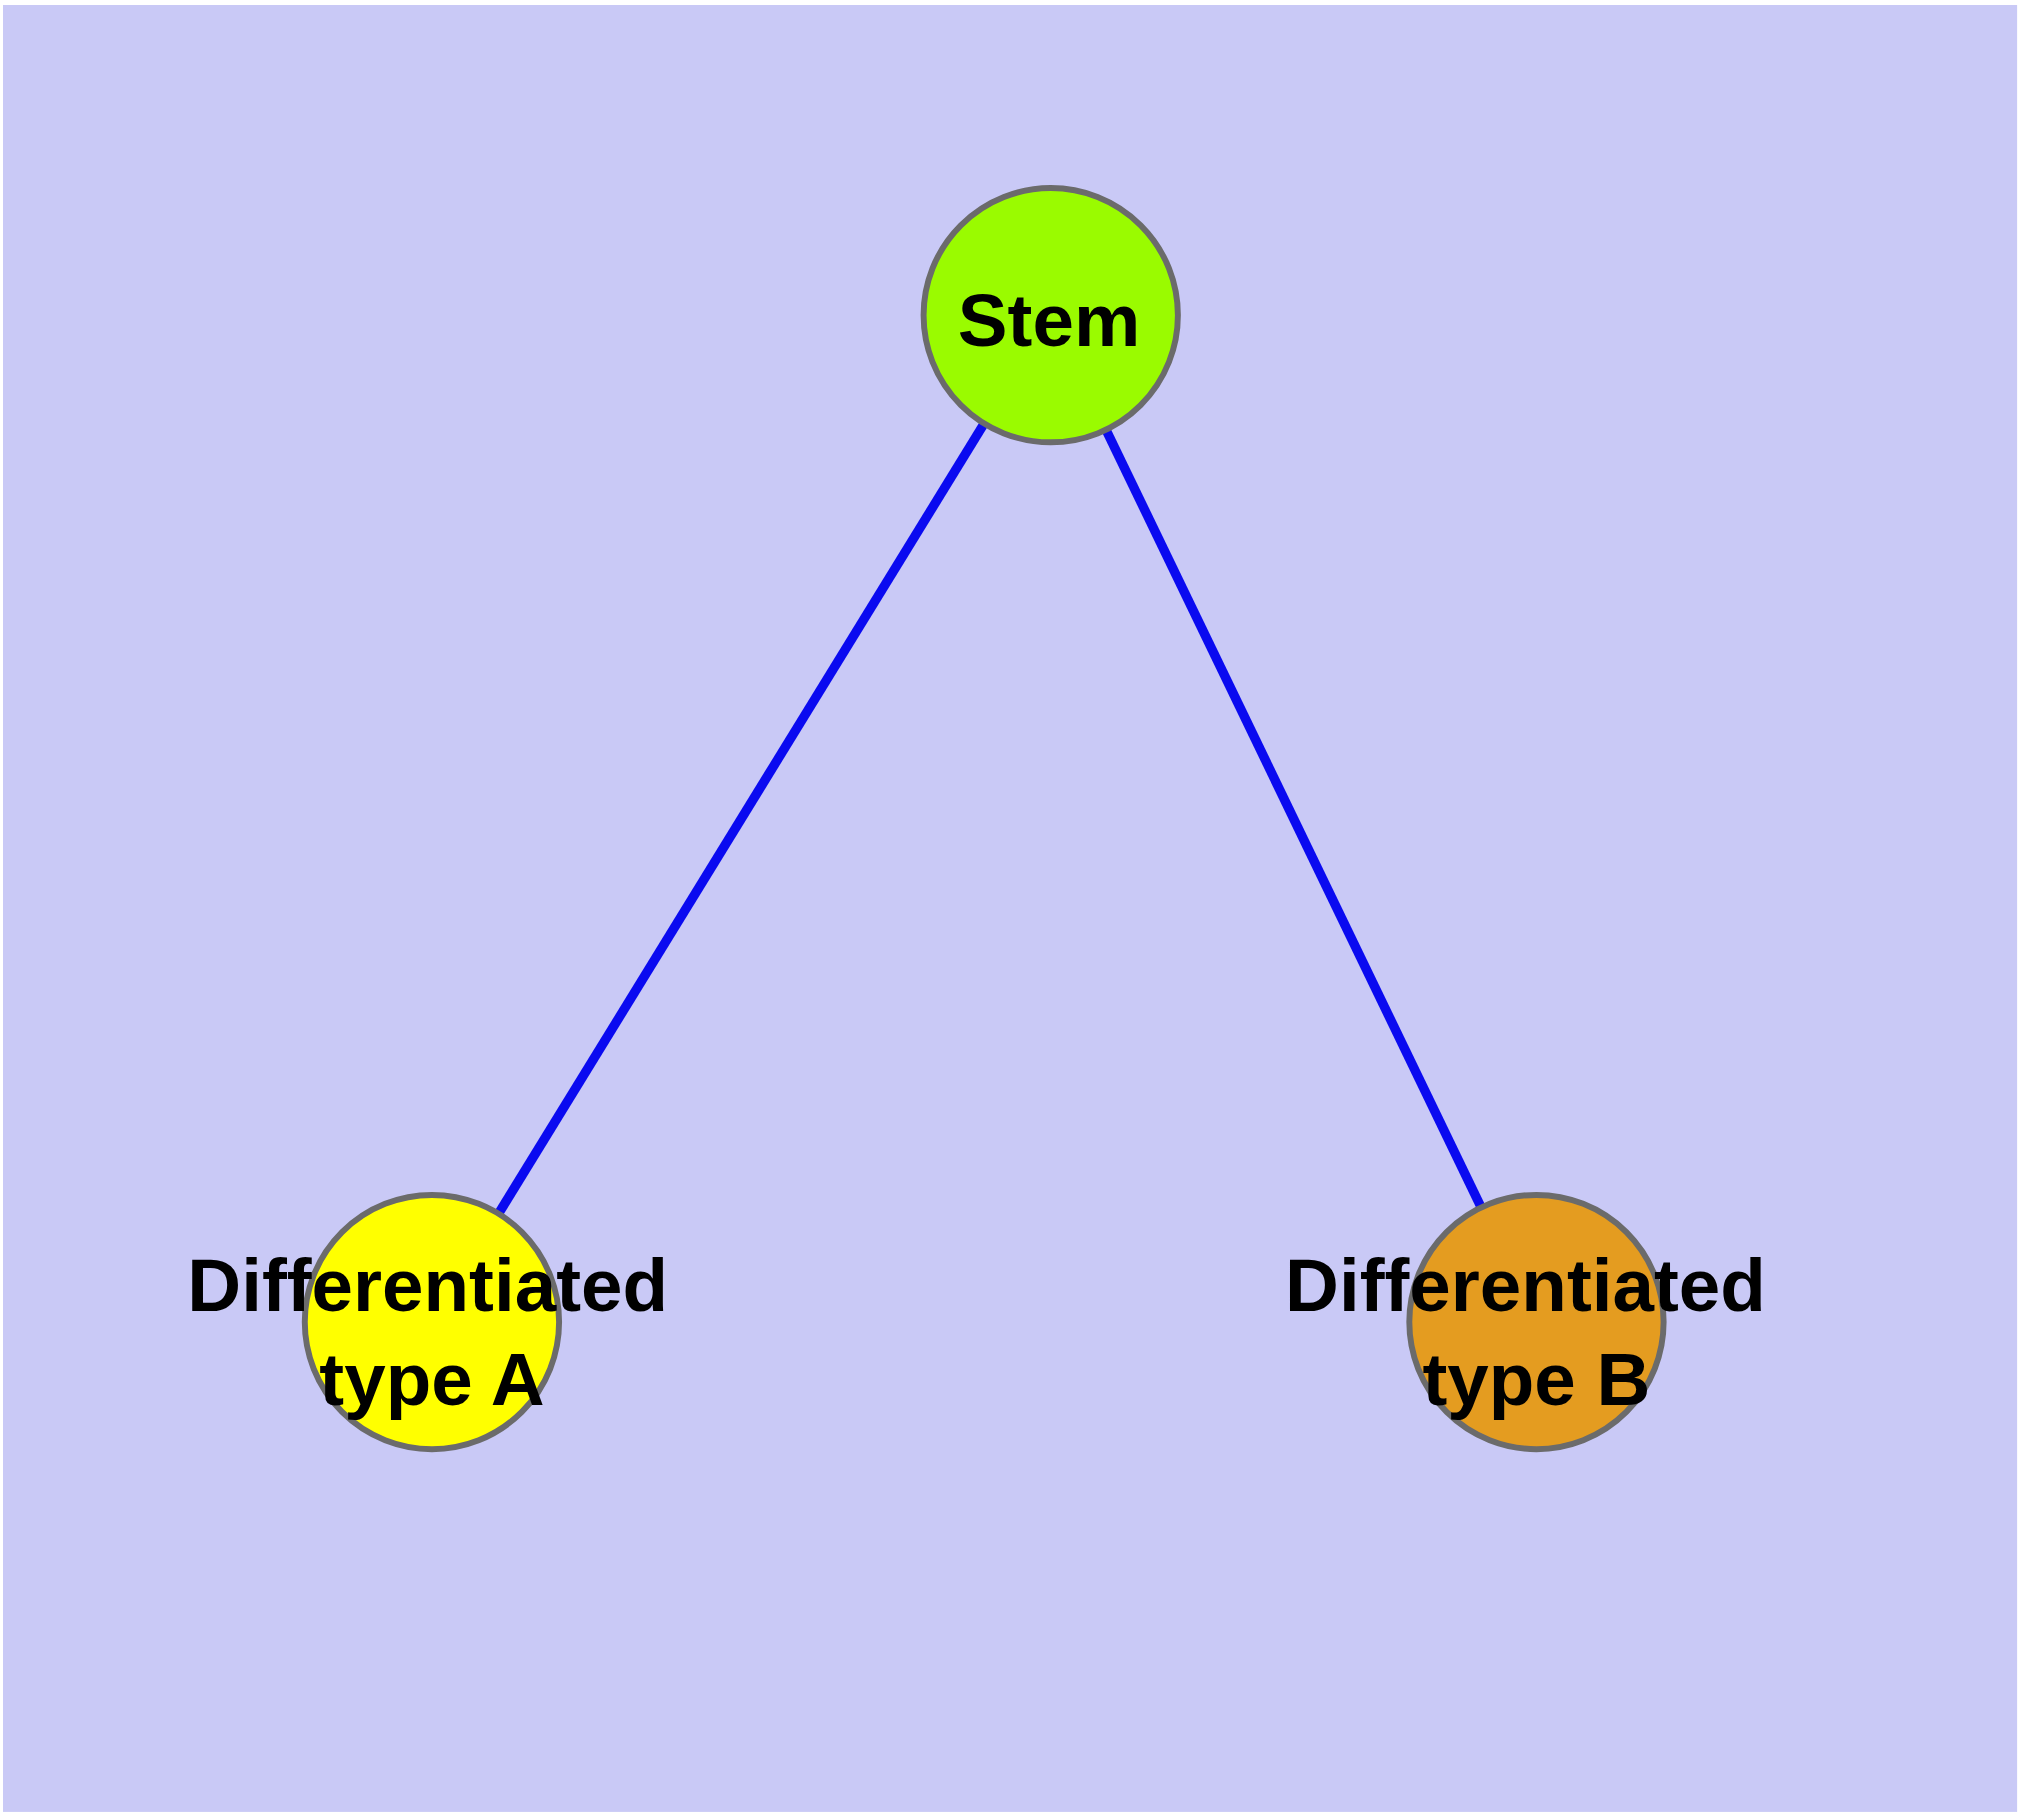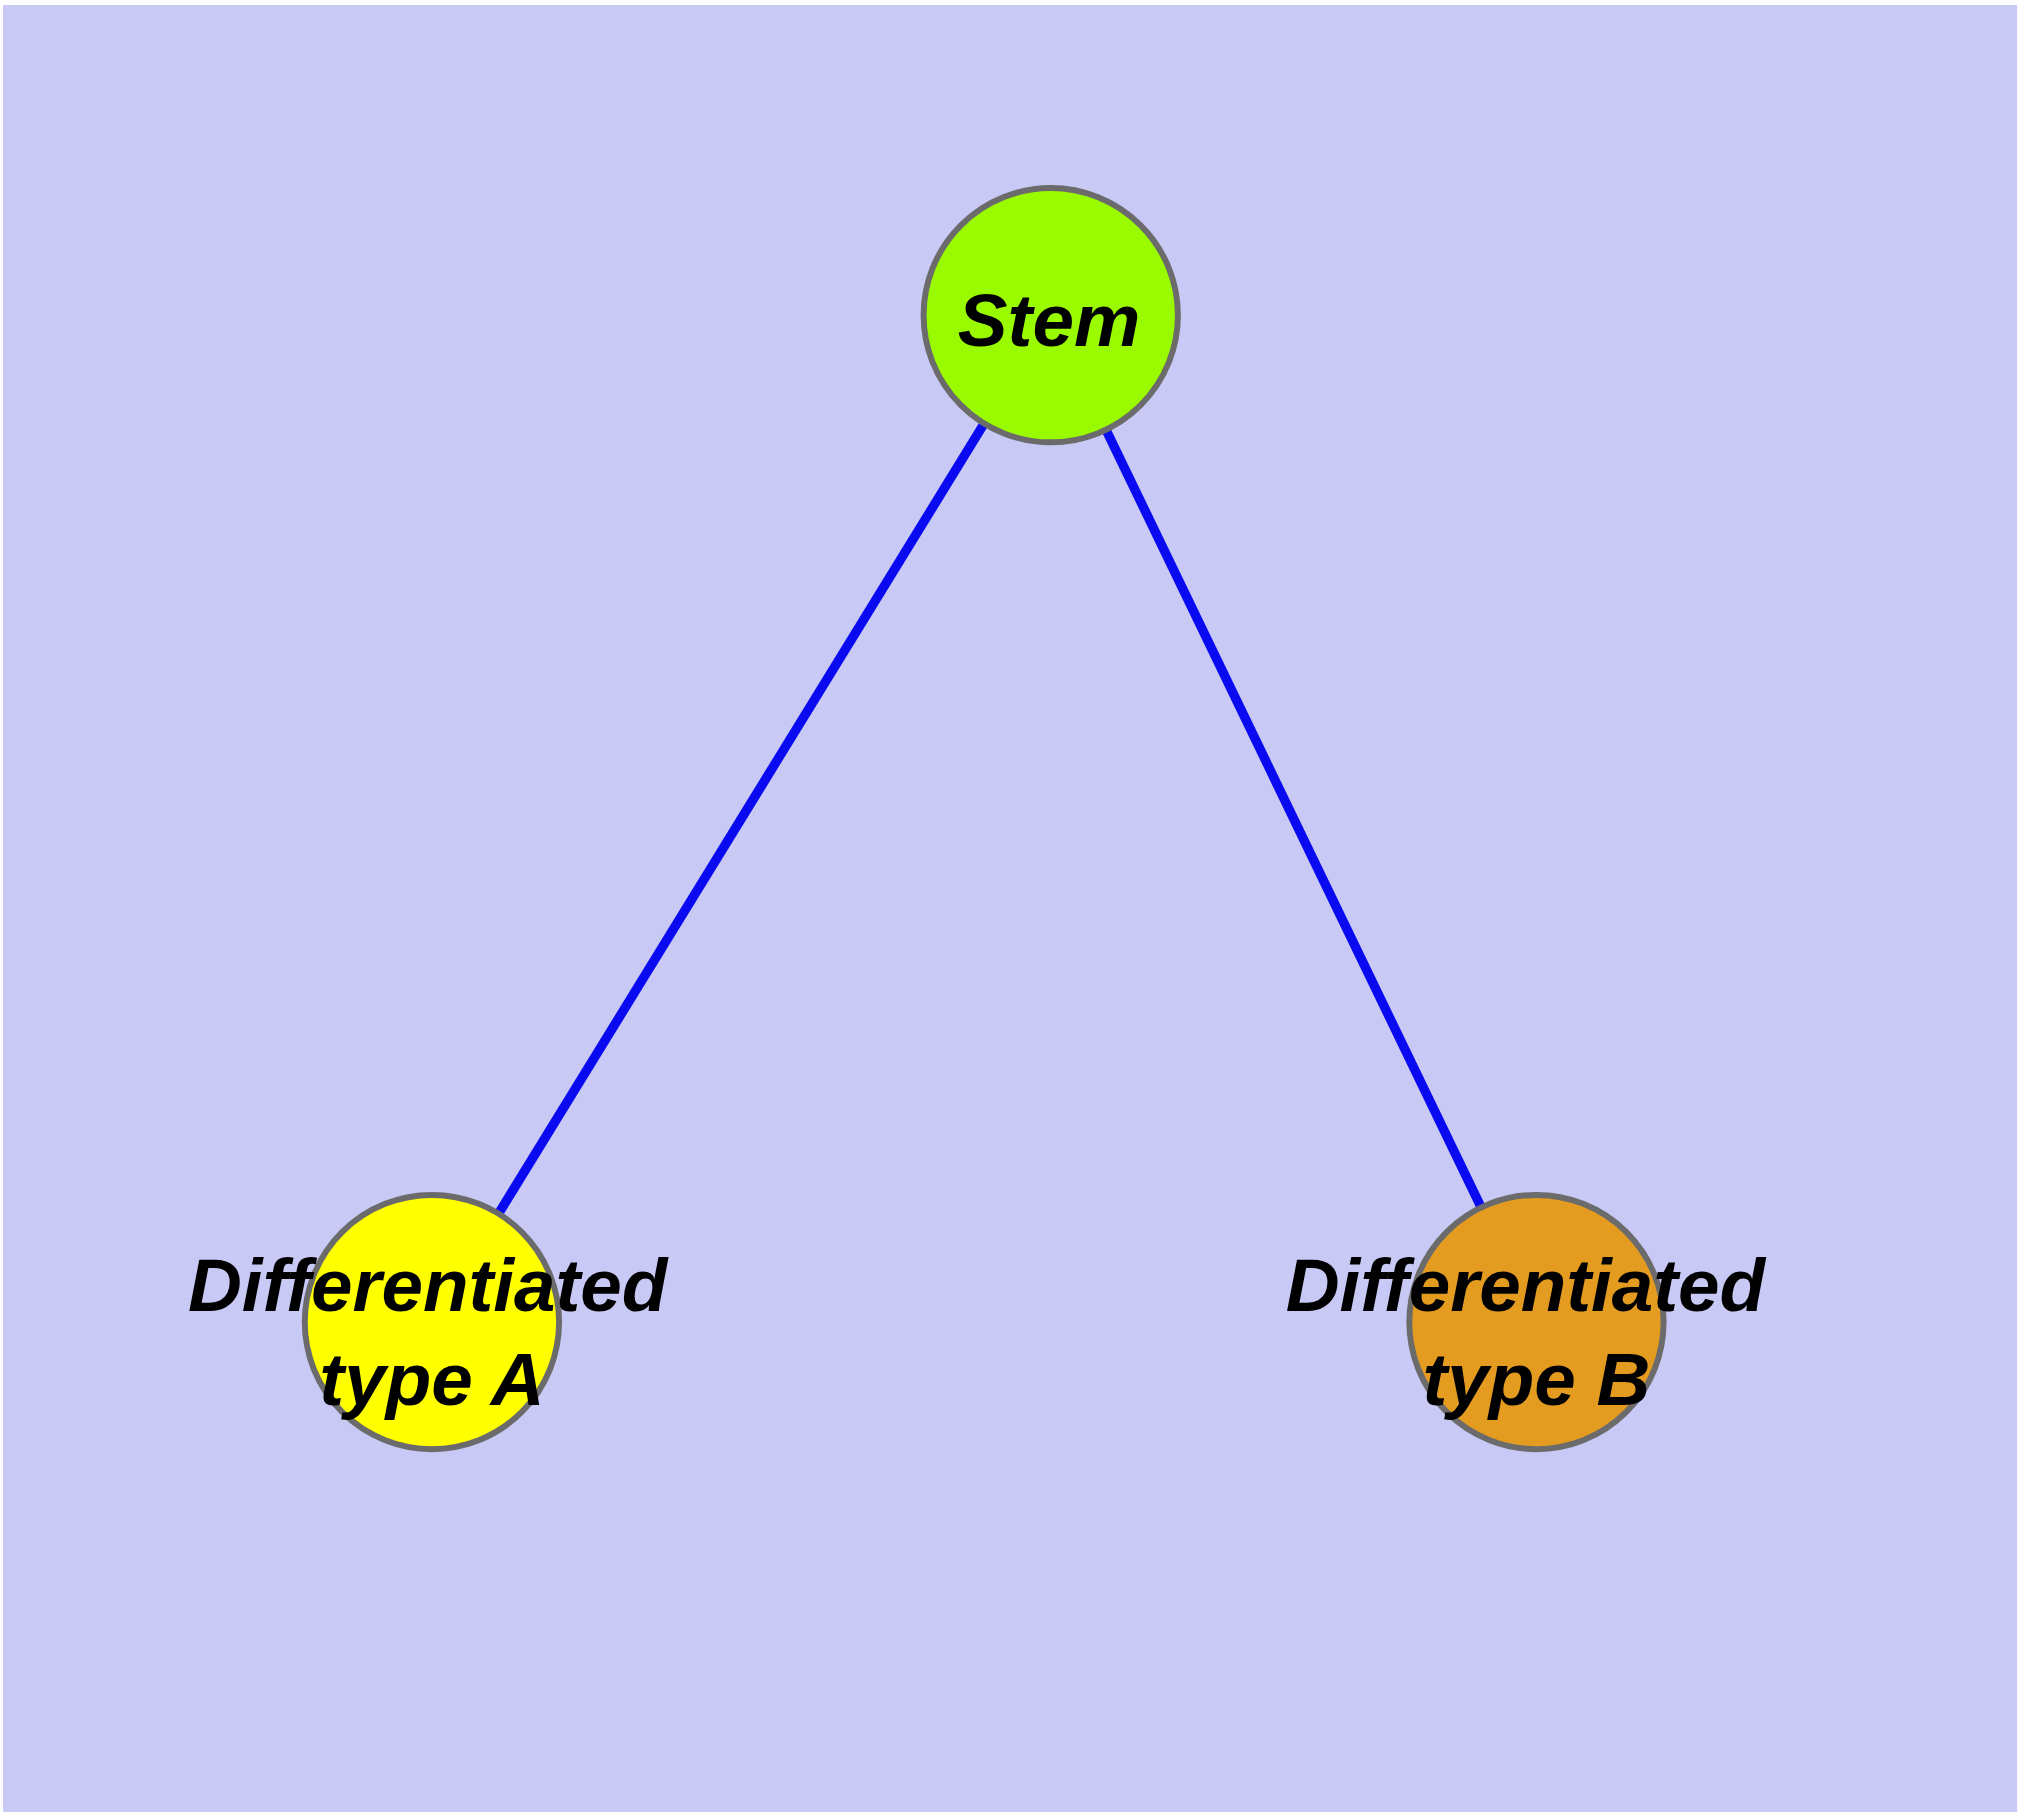--- a/index.html
+++ b/index.html
@@ -9,21 +9,20 @@
     height: 100%;
     background: #ffffff;
     overflow: hidden;
   }
   .canvas-wrap {
     position: absolute;
     top: 5.1px;
     left: 3.4px;
     right: 2.5px;
     bottom: 0;
-    font-style: italic;
   }
   .canvas-wrap svg {
     display: block;
     width: 100%;
     height: 100%;
   }
   .node-circle {
     stroke-width: 7px;
   }
   .graph-edge {

